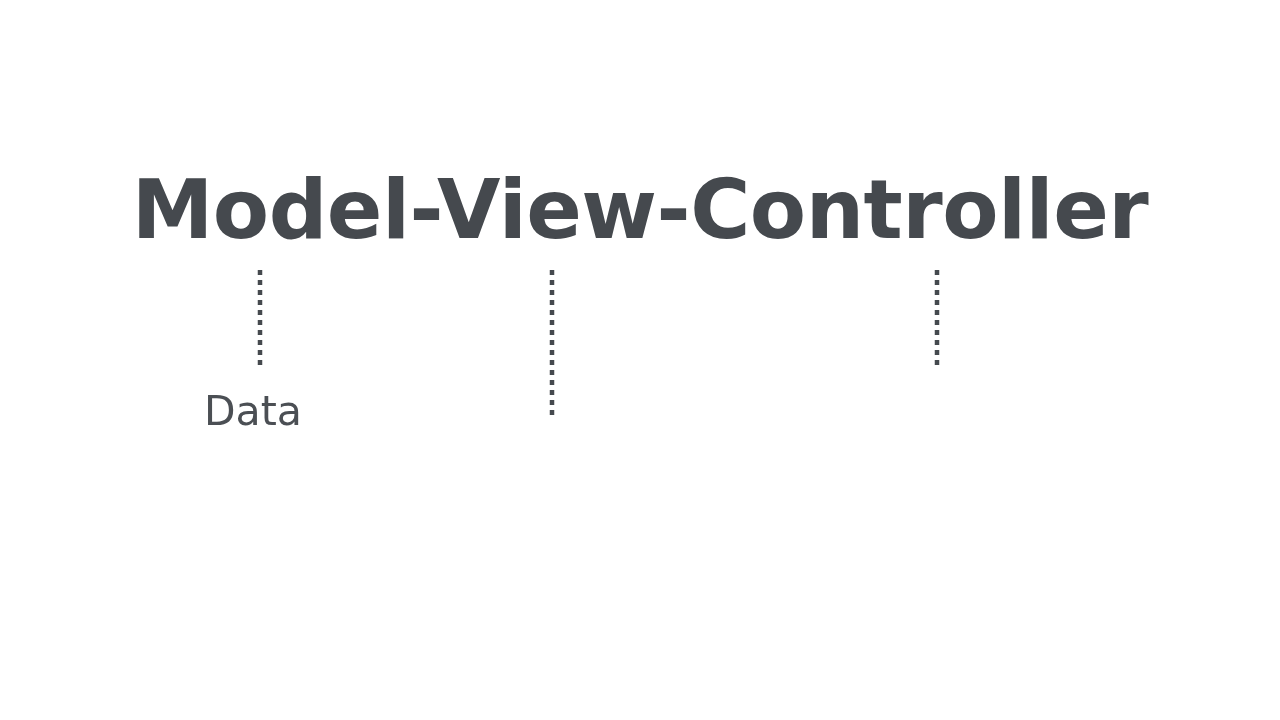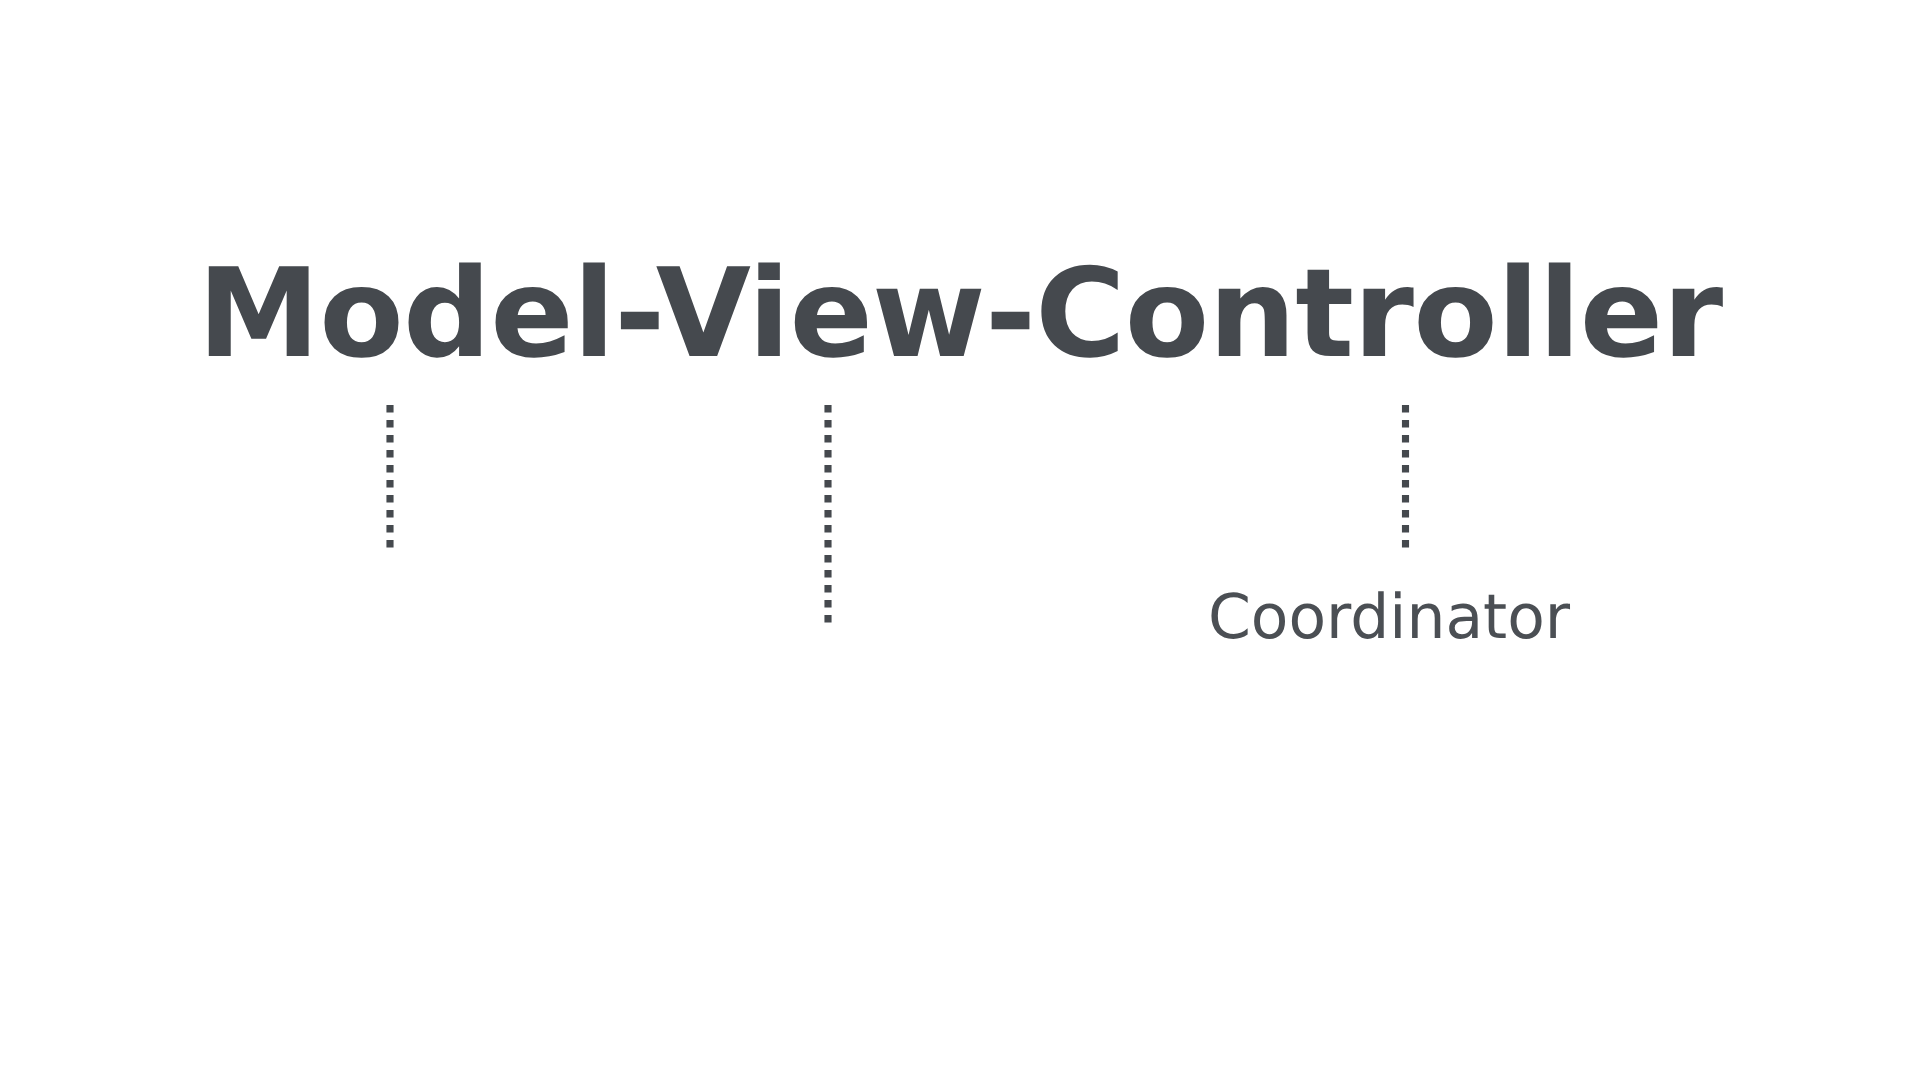--- a/index.html
+++ b/index.html
@@ -80,17 +80,17 @@
       <line x1="2.5" y1="0" x2="2.5" y2="149" stroke="#45494e" stroke-width="5" stroke-dasharray="5 5" stroke-linecap="butt"></line>
     </svg>
   </div>
 
   <div class="connector" style="left:937px; top:270px; height:97px;">
     <svg class="dotline" viewBox="0 0 5 97" preserveAspectRatio="none" aria-hidden="true">
       <line x1="2.5" y1="0" x2="2.5" y2="97" stroke="#45494e" stroke-width="5" stroke-dasharray="5 5" stroke-linecap="butt"></line>
     </svg>
   </div>
 
+  <div class="label" style="left:253px; top:385px;">Data</div>
 
 
-  <div class="label" style="left:926px; top:385px;">Coordinator</div>
 
 </div>
 
 </body></html>

